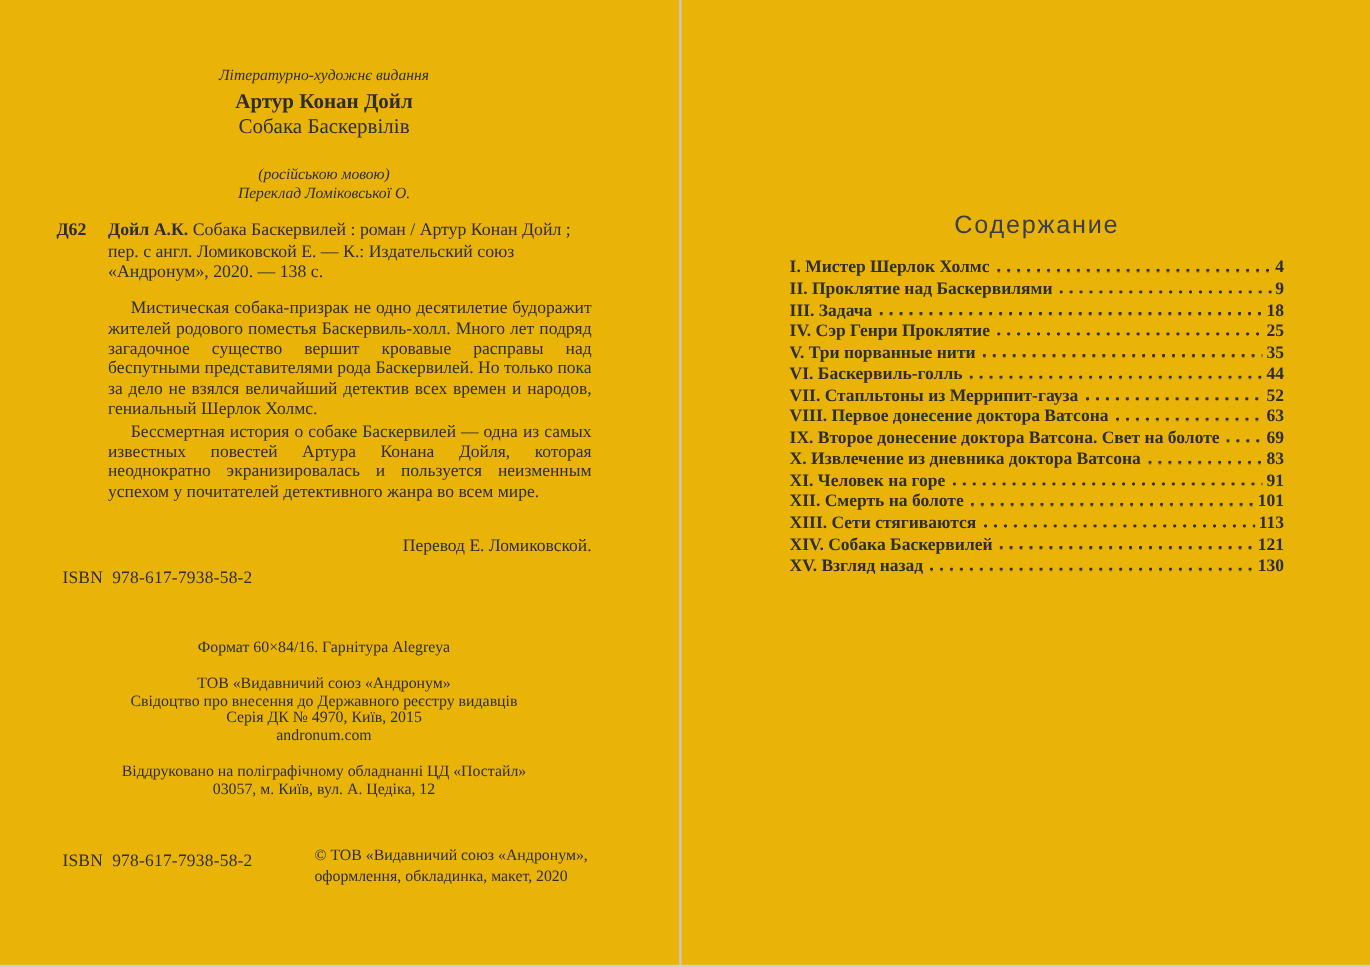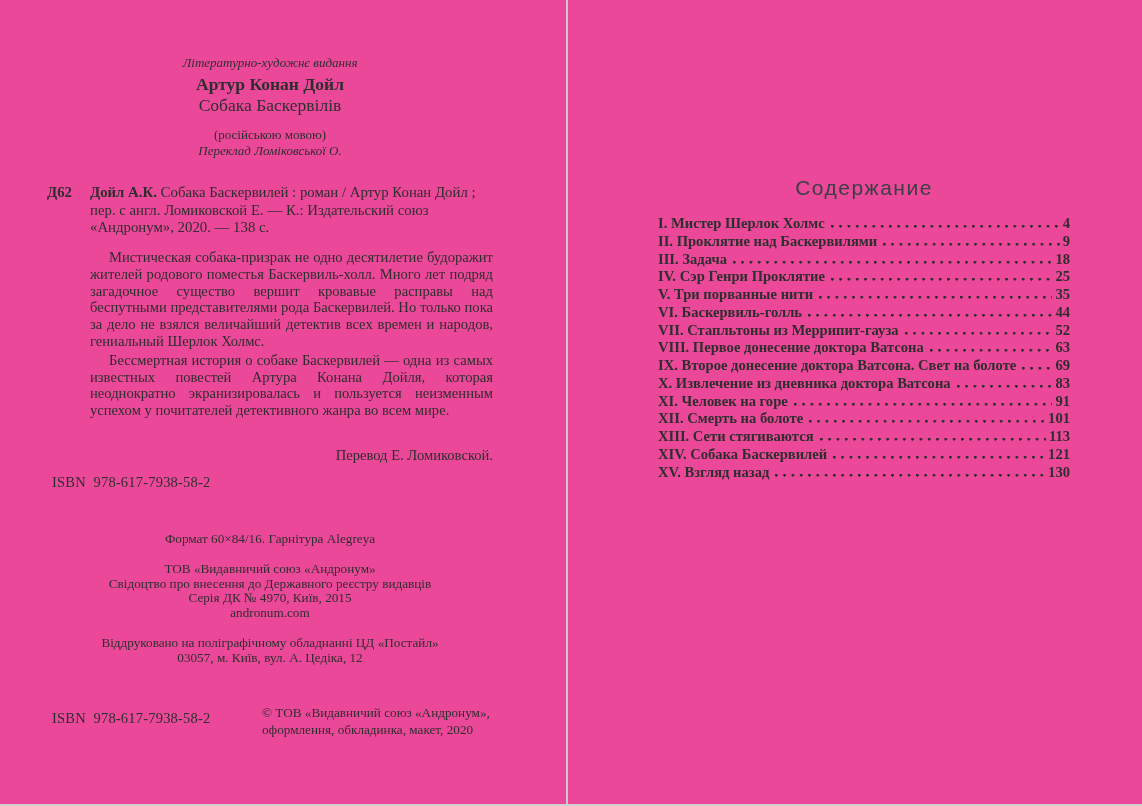--- a/index.html
+++ b/index.html
@@ -1,19 +1,19 @@
 <!DOCTYPE html>
 <html><head>
 <meta charset="utf-8">
 <style>
   html, body { margin: 0; padding: 0; background: #ffffff; }
   .spread {
     position: relative;
     width: 1142px; height: 806px;
-    background: #ec4899;
+    background: #eab308;
     font-family: "Liberation Serif", serif;
     color: #2e2e2e;
     overflow: hidden;
   }
   .gutter {
     position: absolute; left: 566px; top: 0;
     width: 2px; height: 100%;
     background: #c9c9c9;
   }
   .bottom-rule {
@@ -26,21 +26,21 @@
   .page-right { left: 568px; width: 574px; }
 
   
   .head {
     position: absolute; left: 47px; top: 55px; width: 446px;
     text-align: center;
   }
   .head .note   { font-style: italic; font-size: 13px; line-height: 16px; }
   .head .author { font-weight: bold; font-size: 17.5px; line-height: 22px; margin-top: 2px; }
   .head .btitle { font-size: 17.5px; line-height: 21px; }
-  .head .lang   { font-size: 13px; line-height: 16px; margin-top: 11px; }
+  .head .lang   { font-style: italic; font-size: 13px; line-height: 16px; margin-top: 21px; }
   .head .transl { font-style: italic; font-size: 13px; line-height: 16px; text-align: center; }
 
   .bib {
     position: absolute; left: 47px; top: 184px; width: 446px;
     display: flex; font-size: 14.8px; line-height: 17.5px;
   }
   .bib-code { font-weight: bold; width: 43px; flex: none; }
   .bib-text { flex: 1; }
   .bib-author { font-weight: bold; }
 

